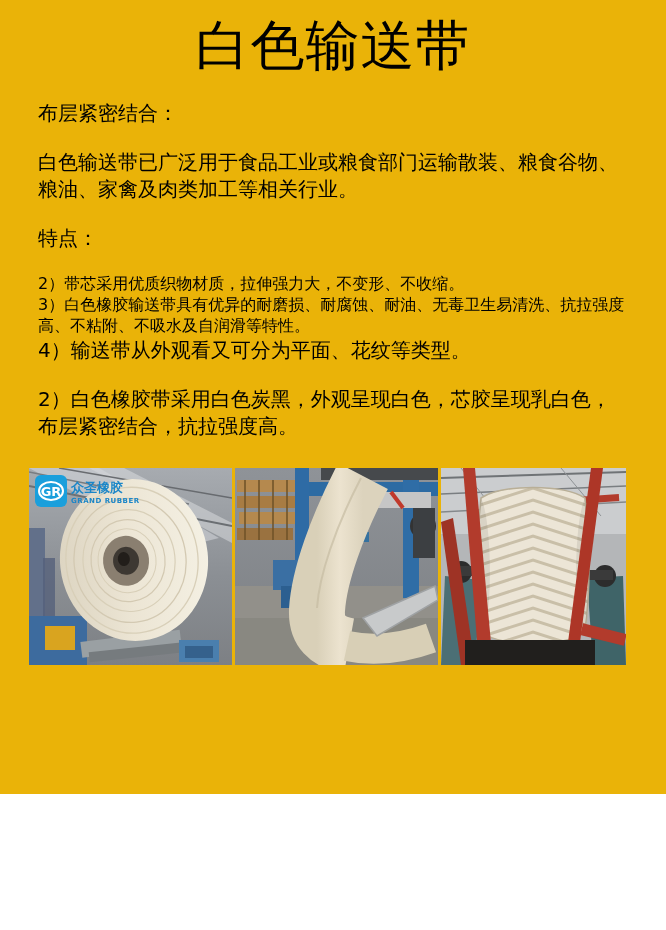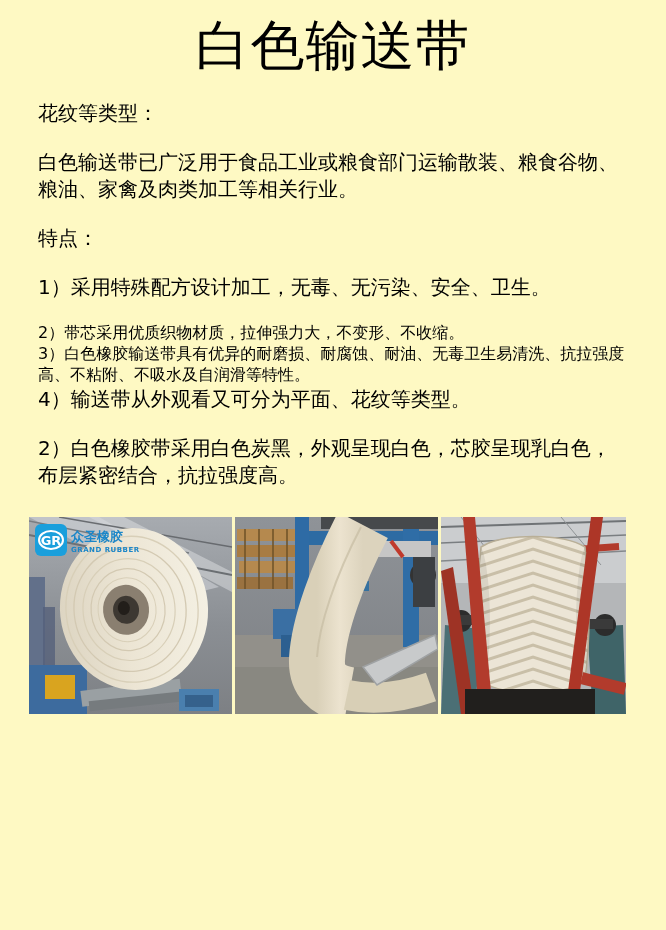--- a/index.html
+++ b/index.html
@@ -2,21 +2,21 @@
 <html><head>
 <meta charset="utf-8">
 <style>
   * { margin:0; padding:0; box-sizing:border-box; }
   html,body { background:#ffffff; }
   body {
     width:666px; height:930px; overflow:hidden;
     font-family:"DejaVu Sans","Liberation Sans",sans-serif;
     color:#000;
   }
-  .page { width:666px; height:930px; background:#fef9c3; position:relative; }
+  .page { width:666px; height:794px; background:#eab308; position:relative; }
   .title {
     font-size:54px; font-weight:400; line-height:66px;
     text-align:center; padding-top:13px; margin-bottom:21px;
     letter-spacing:1px; color:#000;
   }
   .content { padding:0 38px; }
   .para { font-size:20px; line-height:27px; margin-bottom:22px; color:#000; }
   .photos {
     display:flex; gap:3px; padding-left:29px; margin-top:28px;
     align-items:flex-start;
@@ -28,24 +28,23 @@
   .photo svg { display:block; width:100%; height:100%; }
 </style>
 </head>
 <body>
 
 <div class="page">
 
   <h1 class="title">白色输送带</h1>
 
   <div class="content">
-    <p class="para">花纹等类型：</p>
+    <p class="para">布层紧密结合：</p>
     <p class="para">白色输送带已广泛用于食品工业或粮食部门运输散装、粮食谷物、粮油、家禽及肉类加工等相关行业。</p>
     <p class="para">特点：</p>
-    <p class="para">1）采用特殊配方设计加工，无毒、无污染、安全、卫生。</p>
     <p class="para">
       </p>
       <div>2）带芯采用优质织物材质，拉伸强力大，不变形、不收缩。</div>
       <div>3）白色橡胶输送带具有优异的耐磨损、耐腐蚀、耐油、无毒卫生易清洗、抗拉强度高、不粘附、不吸水及自润滑等特性。</div>
     <p></p>
     <p class="para">4）输送带从外观看又可分为平面、花纹等类型。</p>
     <p class="para">2）白色橡胶带采用白色炭黑，外观呈现白色，芯胶呈现乳白色，布层紧密结合，抗拉强度高。</p>
   </div>
 
   <div class="photos">

